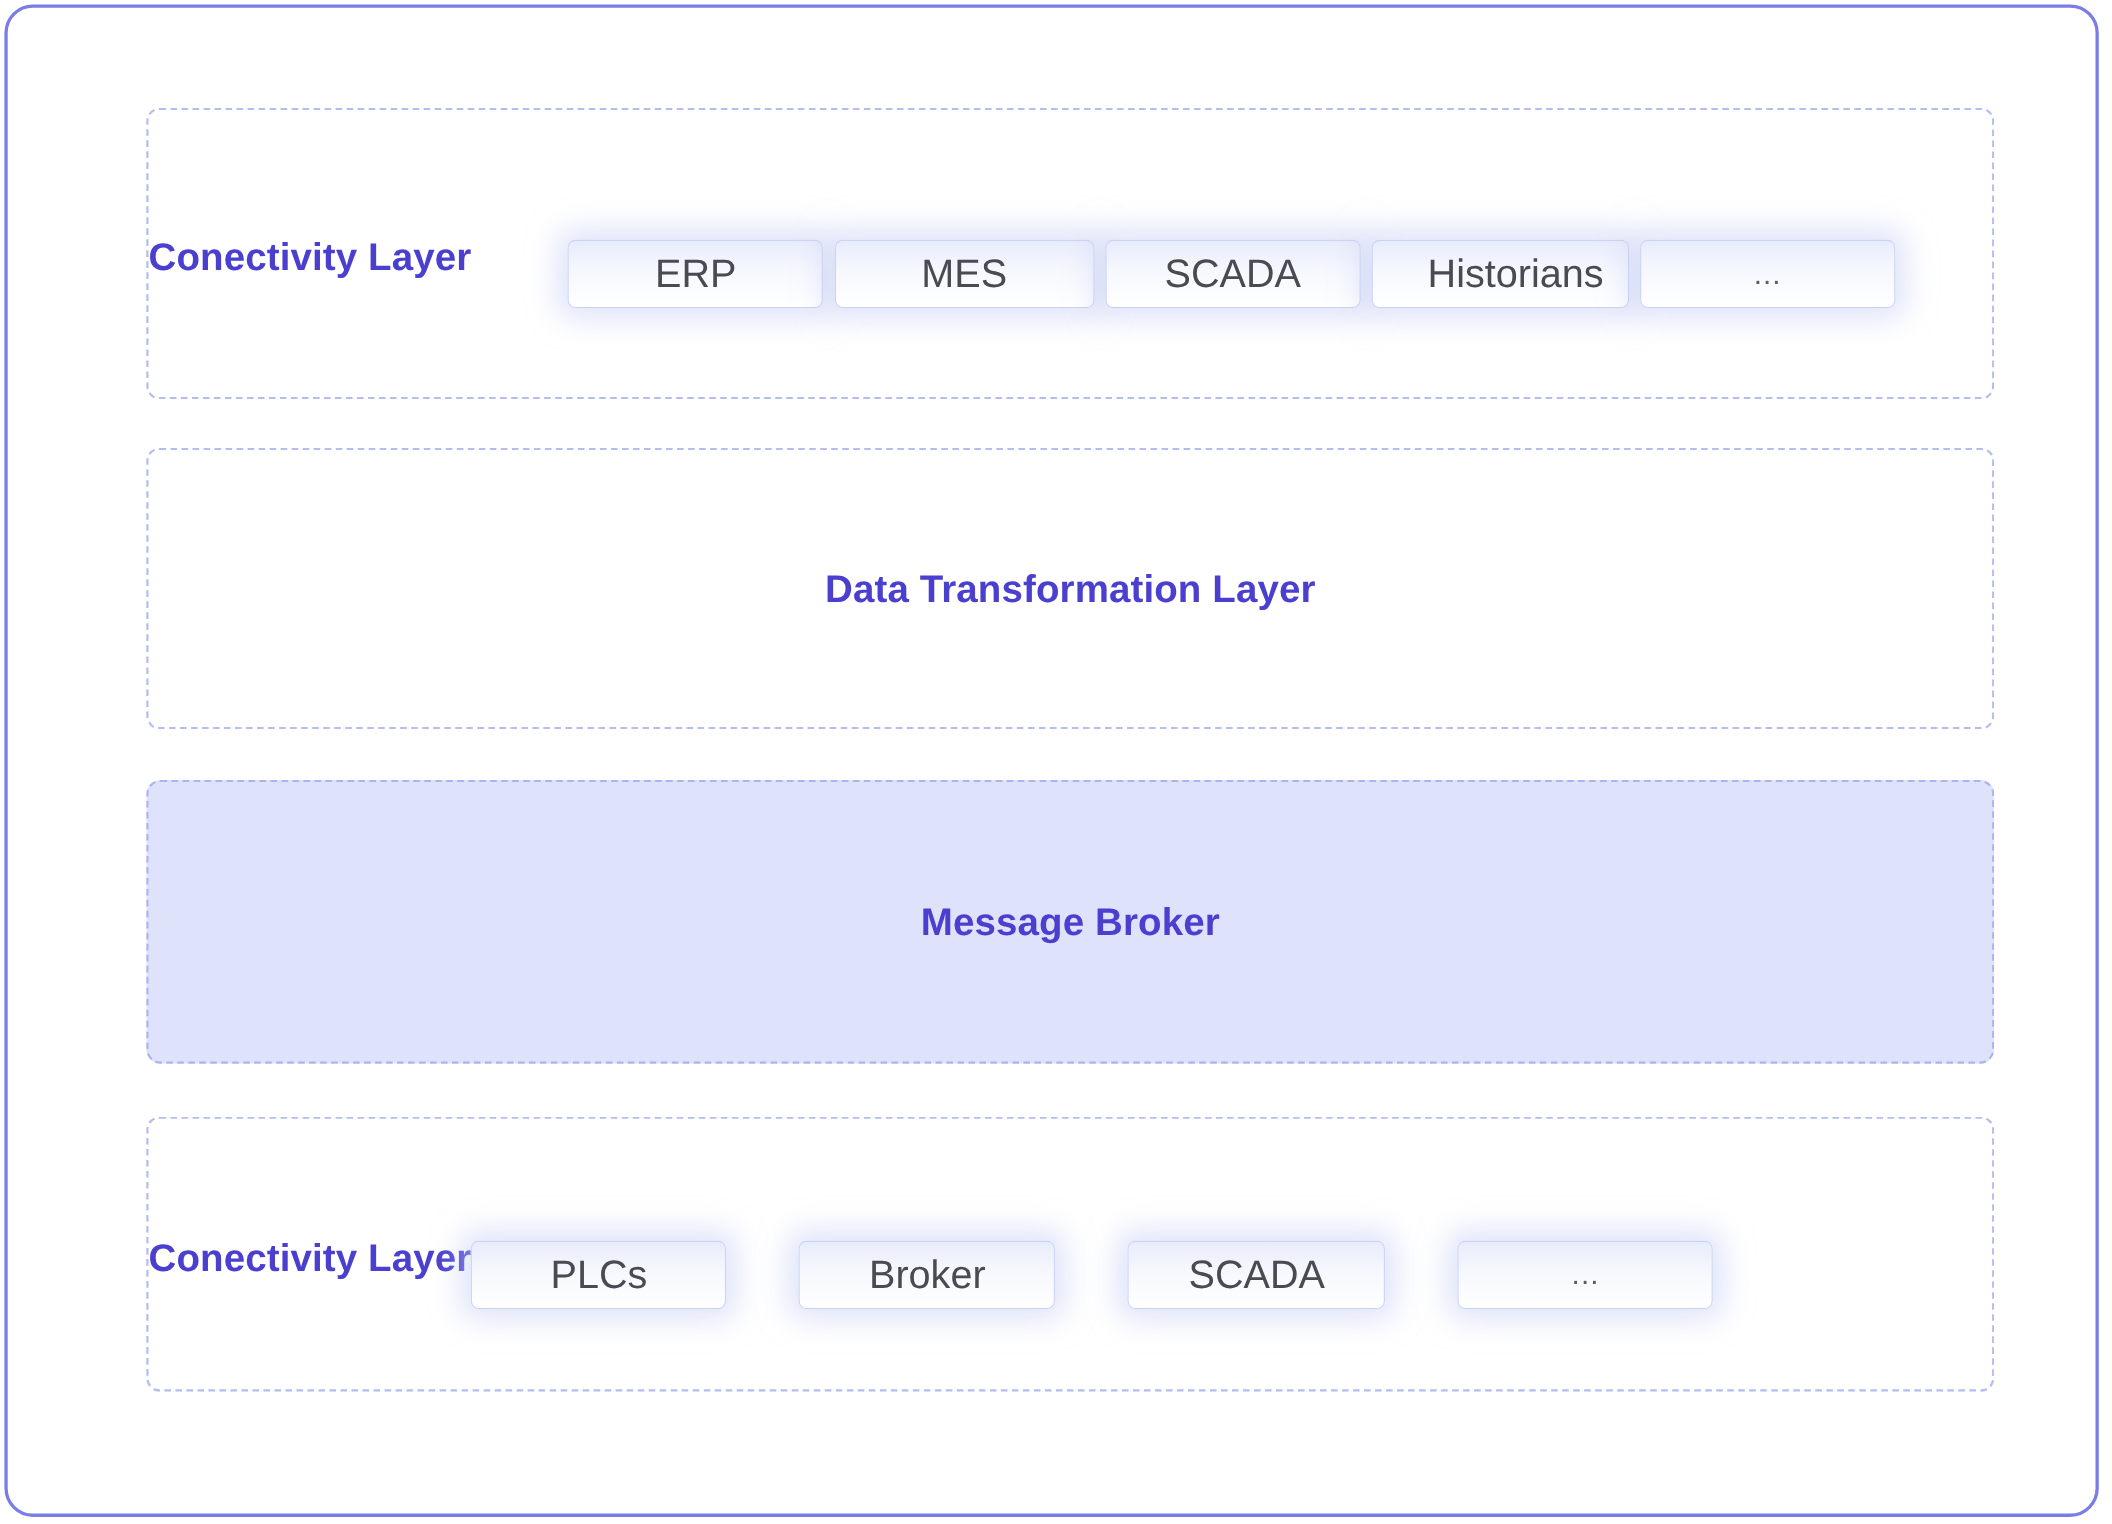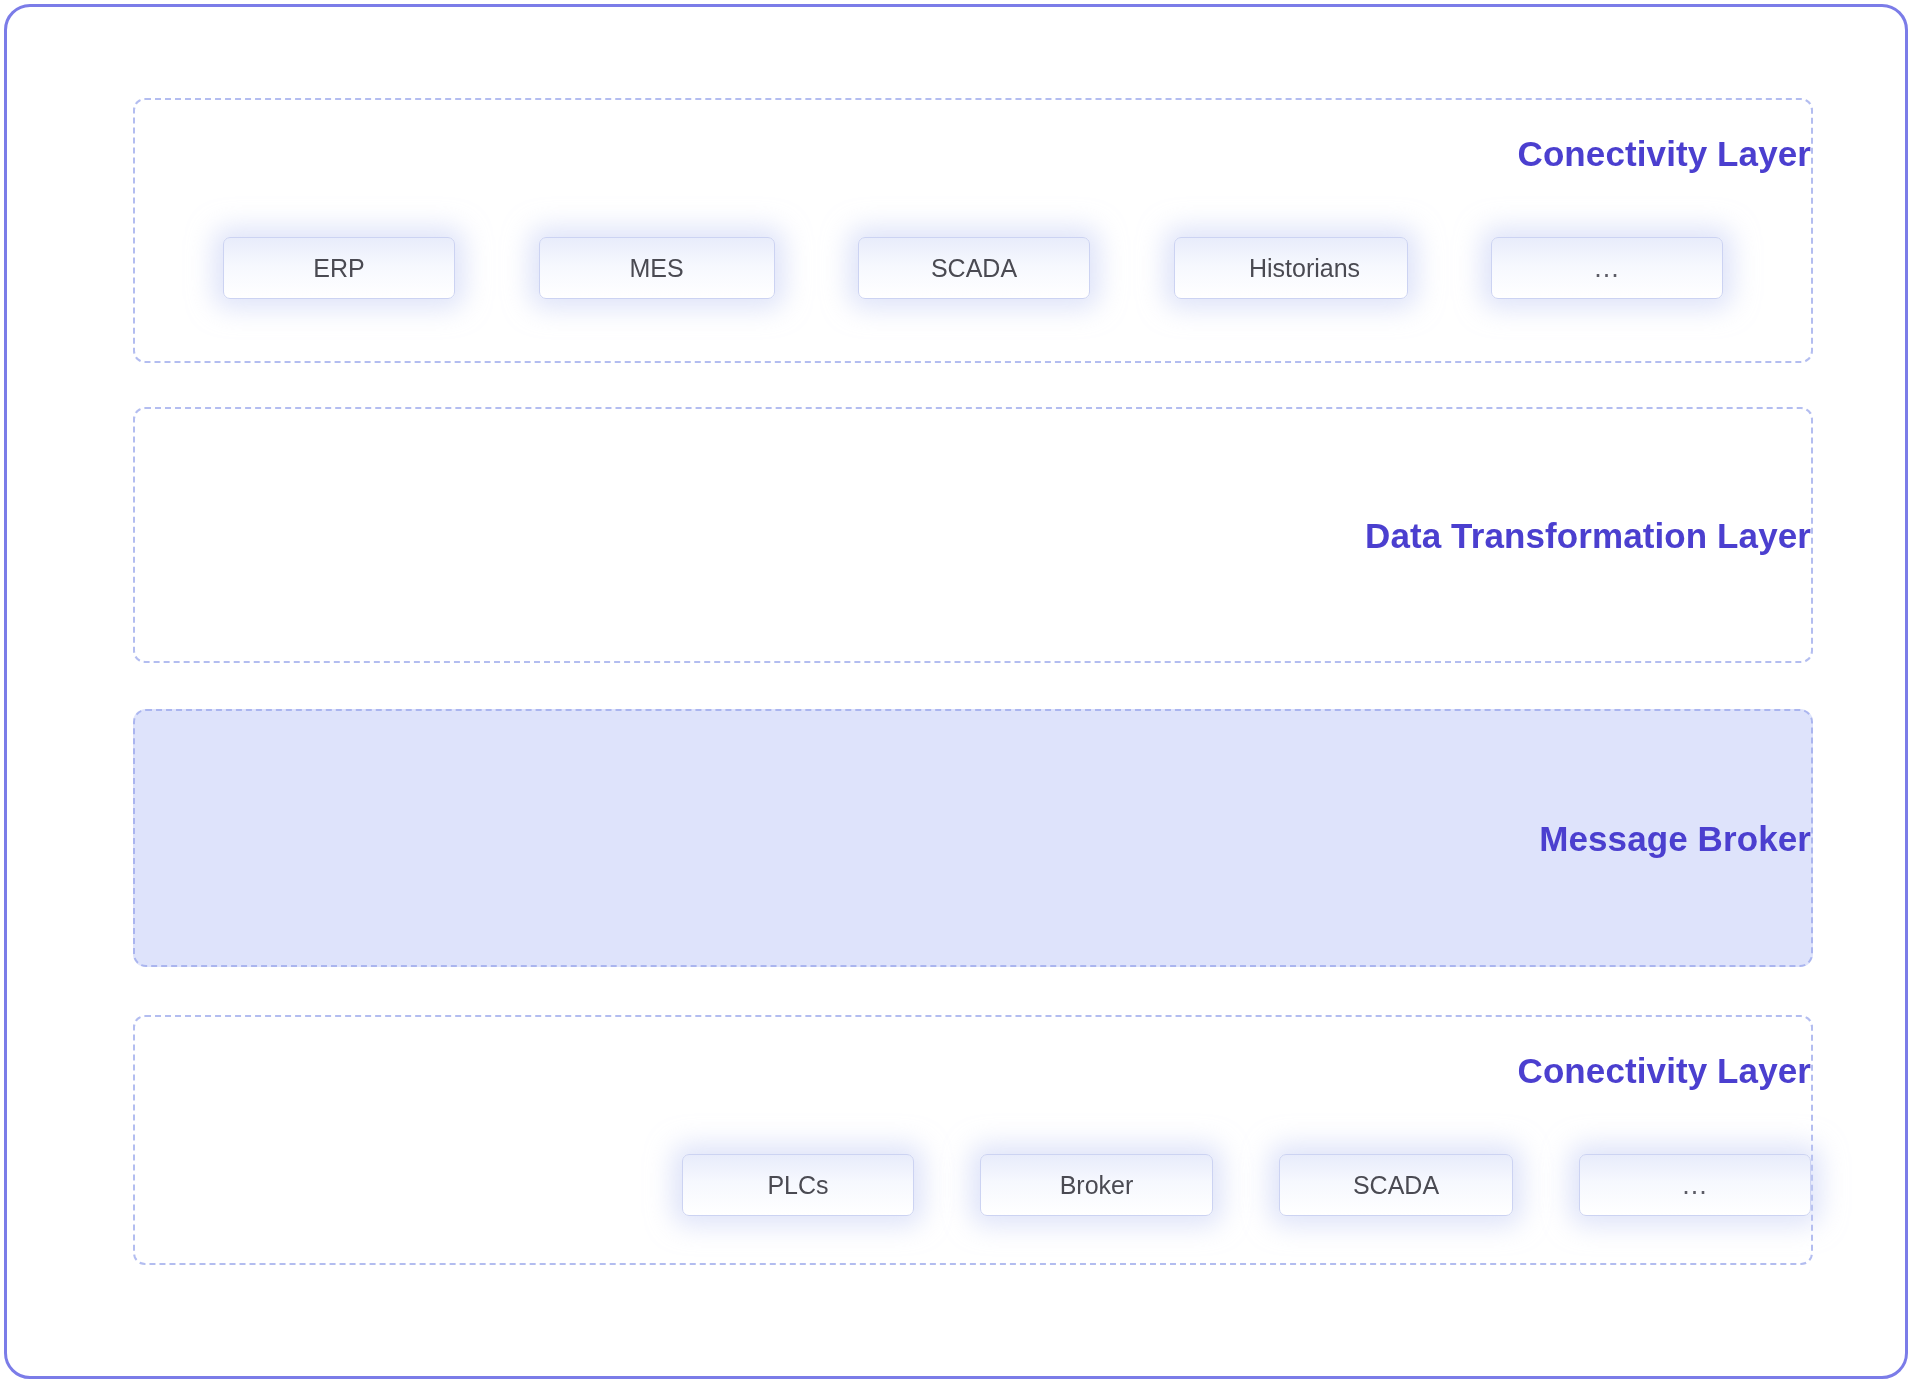--- a/index.html
+++ b/index.html
@@ -38,22 +38,22 @@
     flex-direction: column;
   }
 
   .layer-panel {
     box-sizing: border-box;
     border: 2px dashed #b3bdf0;
     border-radius: 12px;
     background: #ffffff;
     position: relative;
     display: flex;
-    flex-direction: column;
-    align-items: flex-end;
+    flex-direction: row;
+    align-items: center;
   }
 
   .layer-panel.filled {
     background: #dee3fb;
     border-color: #aab5ef;
   }
 
   
   #panel-connectivity-top  { height: 265px; margin-bottom: 44px; }
   #panel-data-transform    { height: 256px; margin-bottom: 46px; }
@@ -99,21 +99,21 @@
     box-sizing: border-box;
     height: 62px;
     border: 1px solid #ccd3f2;
     border-radius: 7px;
     background: linear-gradient(180deg, #e8ecfb 0%, #f6f8fe 45%, #ffffff 100%);
     box-shadow: 0 0 26px 10px rgba(196, 206, 244, 0.55);
     display: flex;
     align-items: center;
     justify-content: center;
     color: #4a4a52;
-    font-size: 25px;
+    font-size: 36px;
     line-height: 1;
   }
 
   
   .node-box.w-erp        { width: 232px; }
   .node-box.w-mes        { width: 236px; }
   .node-box.w-scada      { width: 232px; }
   .node-box.w-historians { width: 234px; padding-left: 28px; }
   .node-box.w-ellipsis   { width: 232px; }
 

